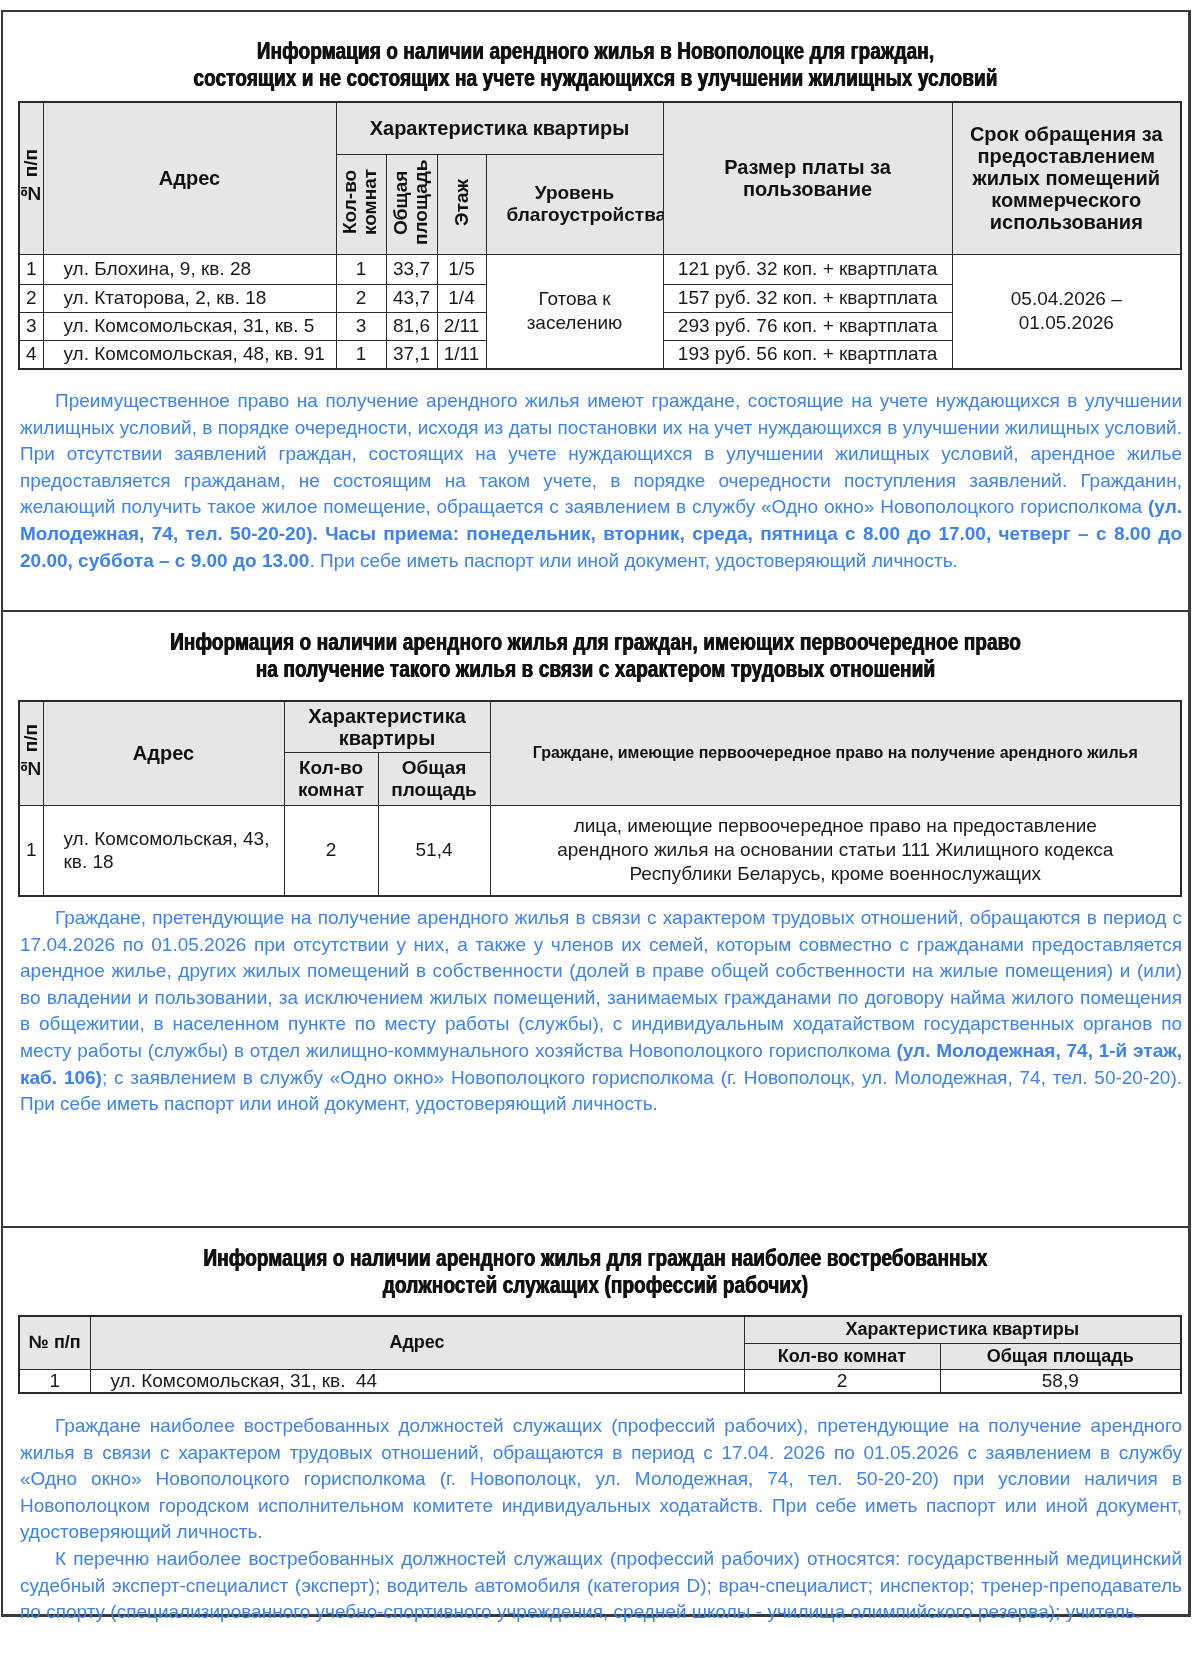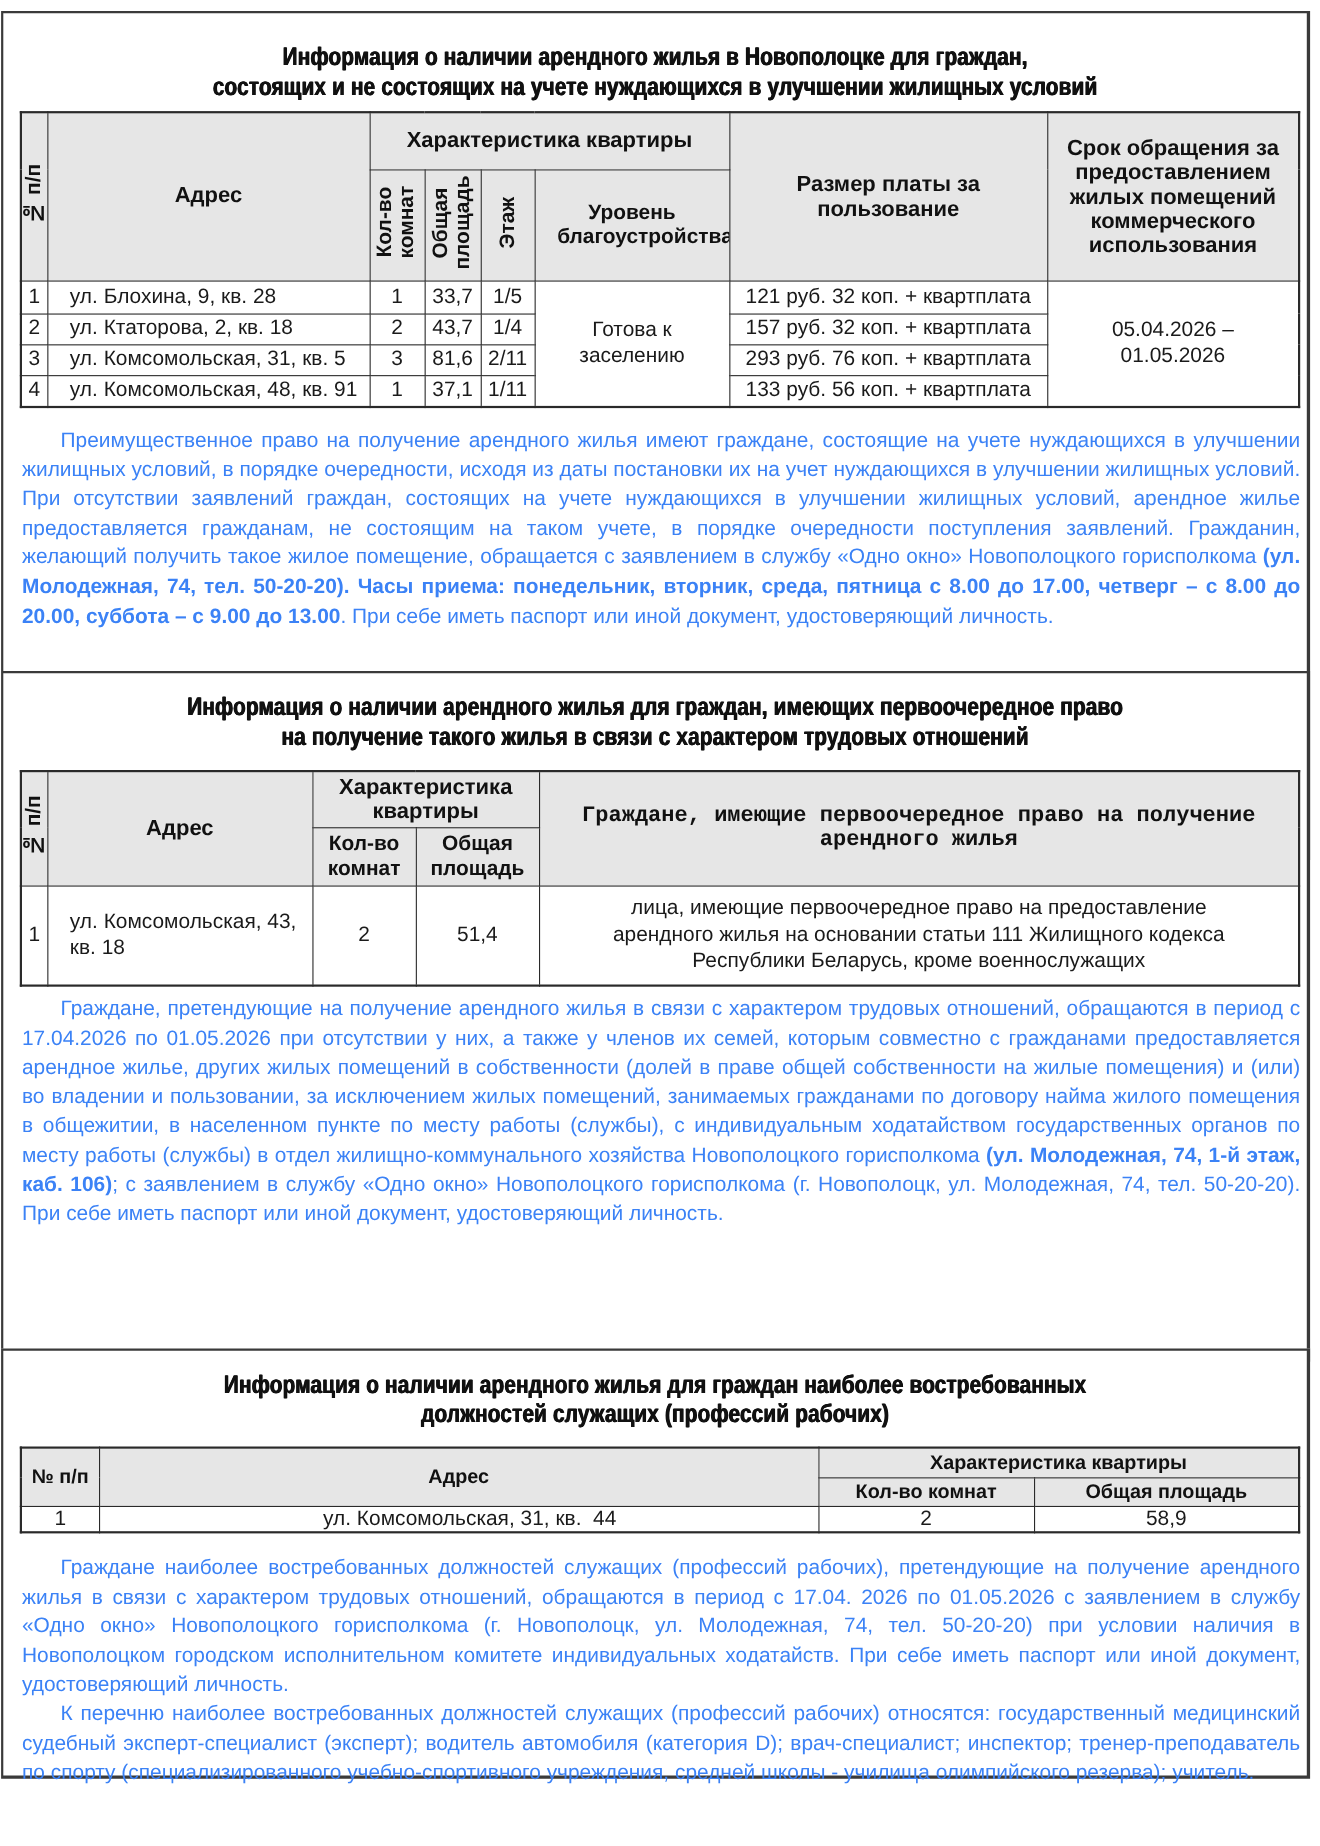--- a/index.html
+++ b/index.html
@@ -87,21 +87,21 @@
       <td class="c">81,6</td>
       <td class="c">2/11</td>
       <td class="c" style="white-space:nowrap;">293 руб. 76 коп. + квартплата</td>
     </tr>
     <tr style="height:29px; font-size:19px;">
       <td class="c">4</td>
       <td class="l" style="white-space:nowrap;">ул. Комсомольская, 48, кв. 91</td>
       <td class="c">1</td>
       <td class="c">37,1</td>
       <td class="c">1/11</td>
-      <td class="c" style="white-space:nowrap;">133  руб. 56 коп. + квартплата</td>
+      <td class="c" style="white-space:nowrap;">193  руб. 56 коп. + квартплата</td>
     </tr>
   </tbody>
     </table>
 
   <div class="para" style="top:376px;">
     <span class="ind"></span><span>Преимущественное право на получение арендного жилья имеют граждане, состоящие на учете нуждающихся в улучшении жилищных условий, в порядке очередности, исходя из даты постановки их на учет нуждающихся в улучшении жилищных условий. При отсутствии заявлений граждан, состоящих на учете нуждающихся в улучшении жилищных условий, арендное жилье предоставляется гражданам, не состоящим на таком учете, в порядке очередности поступления заявлений. Гражданин, желающий получить такое жилое помещение, обращается с заявлением в службу «Одно окно» Новополоцкого горисполкома </span><b>(ул. Молодежная, 74, тел. 50-20-20). Часы приема: понедельник, вторник, среда, пятница с 8.00 до 17.00, четверг – с 8.00 до 20.00, суббота – с 9.00 до 13.00</b><span>. При себе иметь паспорт или иной документ, удостоверяющий личность.</span>
   </div>
 </div>
 
 <div class="box" style="top:610px; height:628px;">
@@ -116,21 +116,21 @@
         <col style="width:241px">
         <col style="width:94px">
         <col style="width:112px">
         <col style="width:691px">
     </colgroup>
     <tbody>
         <tr style="height:51px;">
       <th rowspan="2" class="c"><span class="vert" style="font-size:19px;">№ п/п</span></th>
       <th rowspan="2" class="c" style="font-size:20px;">Адрес</th>
       <th colspan="2" class="c" style="font-size:20px; line-height:22px; padding:0 10px;">Характеристика квартиры</th>
-      <th rowspan="2" class="c" style="font-size:20px; line-height:22px; padding:0 11px;font-family:Liberation Mono, monospace;">Граждане, имеющие первоочередное право на  получение арендного жилья</th>
+      <th rowspan="2" class="c" style="font-size:16px; line-height:22px; padding:0 11px;">Граждане, имеющие первоочередное право на  получение арендного жилья</th>
     </tr>
     <tr style="height:53px;">
       <th class="c" style="font-size:19px; line-height:22px;">Кол-во комнат</th>
       <th class="c" style="font-size:19px; line-height:22px;">Общая площадь</th>
     </tr>
     <tr style="height:91px; font-size:19px;">
       <td class="c">1</td>
       <td class="l" style="line-height:23px;">ул. Комсомольская, 43, кв. 18</td>
       <td class="c">2</td>
       <td class="c">51,4</td>
@@ -162,21 +162,21 @@
       <th rowspan="2" class="c" style="font-size:18px;">№ п/п</th>
       <th rowspan="2" class="c" style="font-size:18px;">Адрес</th>
       <th colspan="2" class="c" style="font-size:18px;">Характеристика квартиры</th>
     </tr>
     <tr style="height:26px;">
       <th class="c" style="font-size:18px;">Кол-во комнат</th>
       <th class="c" style="font-size:18px;">Общая площадь</th>
     </tr>
     <tr style="height:23px; font-size:19px;">
       <td class="c">1</td>
-      <td class="l" style="white-space:pre;text-align:center;">ул. Комсомольская, 31, кв.  44</td>
+      <td class="l" style="white-space:pre;">ул. Комсомольская, 31, кв.  44</td>
       <td class="c">2</td>
       <td class="c">58,9</td>
     </tr>
   </tbody>
     </table>
 
   <div class="para" style="top:185px;">
     <span class="ind"></span><span>Граждане наиболее востребованных должностей служащих (профессий рабочих), претендующие на получение арендного жилья в связи с характером трудовых отношений, обращаются в период с 17.04. 2026 по 01.05.2026 с заявлением в службу «Одно окно» Новополоцкого горисполкома (г. Новополоцк, ул. Молодежная, 74, тел. 50-20-20) при условии наличия в Новополоцком городском исполнительном комитете индивидуальных ходатайств. При себе иметь паспорт или иной документ, удостоверяющий личность.</span>
   </div>
   <div class="para" style="top:318px;">

